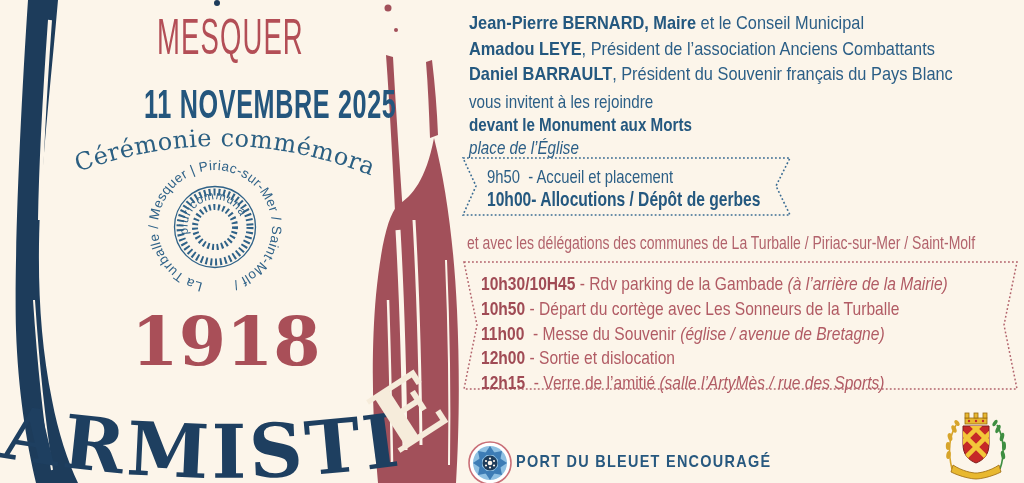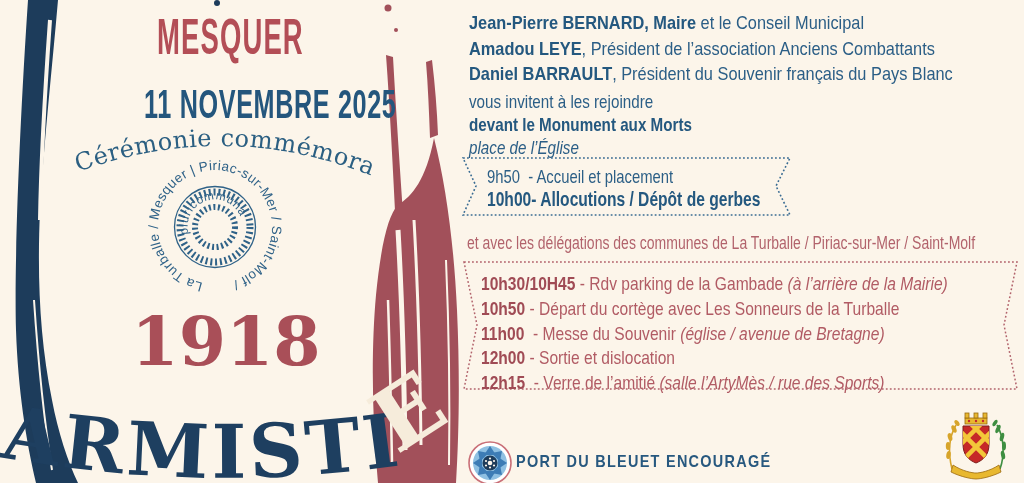--- a/index.html
+++ b/index.html
@@ -2,21 +2,21 @@
 <html><head>
 <meta charset="utf-8">
 <style>
   html,body{margin:0;padding:0;background:#e8e8e8;}
   .poster{position:relative;width:1024px;height:483px;background:#fcf5ea;overflow:hidden;
           font-family:"Liberation Sans",sans-serif;}
   .abs{position:absolute;}
   .squeeze{display:inline-block;transform-origin:50% 0;}
 
   
-  .town{left:0;top:12px;width:460px;text-align:center;color:#b34e56;font-weight:bold;
+  .town{left:0;top:12px;width:460px;text-align:center;color:#b34e56;font-weight:normal;
         font-size:50px;line-height:50px;letter-spacing:2px;}
   .town .squeeze{transform:scaleX(0.55);}
   .date{left:0;top:84px;width:460px;text-align:center;color:#24567d;font-weight:bold;
         font-size:40px;line-height:40px;letter-spacing:1px;padding-left:40px;}
   .date .squeeze{transform:scaleX(0.63);}
   .year{left:0;top:306px;width:452px;text-align:center;color:#a94f58;
         font-family:"DejaVu Serif",serif;font-weight:bold;font-size:68px;line-height:70px;}
 
   
   .rich-line{white-space:pre-wrap;}

